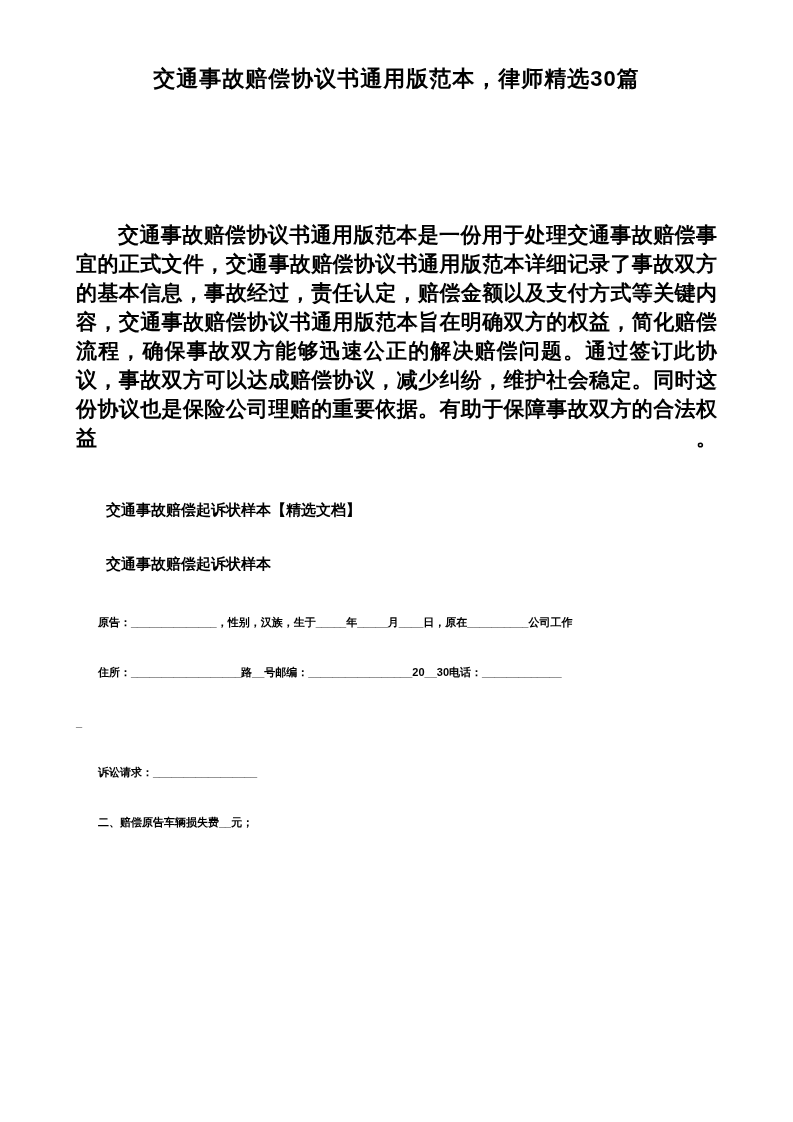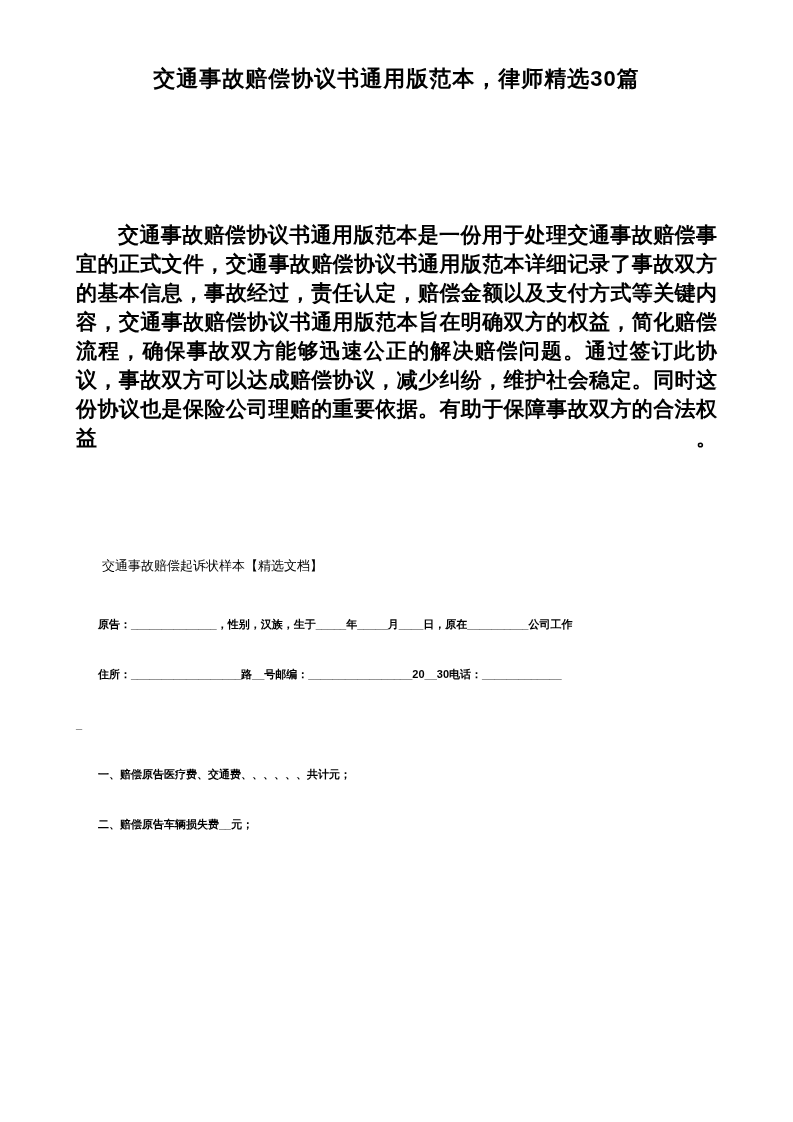--- a/index.html
+++ b/index.html
@@ -30,24 +30,24 @@
     margin: 126px 0 0 0;
     font-size: 21px;
     line-height: 29px;
     font-weight: 600;
     text-indent: 2em;
     text-align: justify;
     text-align-last: justify;
     word-break: break-all;
   }
   .section-heading {
-    margin: 100px 0 0 0;
-    font-size: 13px;
+    margin: 44px 0 0 0;
+    font-size: 15px;
     line-height: 28px;
-    font-weight: normal;
+    font-weight: bold;
     text-indent: 2em;
   }
   .sub-heading {
     margin: 26px 0 0 0;
     font-size: 15px;
     line-height: 28px;
     font-weight: 600;
     text-indent: 2em;
   }
   .line {
@@ -69,29 +69,30 @@
 <body>
 
 <div class="page">
 
   <h1 class="doc-title">交通事故赔偿协议书通用版范本，律师精选30篇</h1>
 
   <p class="intro">交通事故赔偿协议书通用版范本是一份用于处理交通事故赔偿事宜的正式文件，交通事故赔偿协议书通用版范本详细记录了事故双方的基本信息，事故经过，责任认定，赔偿金额以及支付方式等关键内容，交通事故赔偿协议书通用版范本旨在明确双方的权益，简化赔偿流程，确保事故双方能够迅速公正的解决赔偿问题。通过签订此协议，事故双方可以达成赔偿协议，减少纠纷，维护社会稳定。同时这份协议也是保险公司理赔的重要依据。有助于保障事故双方的合法权益。</p>
 
   <h2 class="section-heading">交通事故赔偿起诉状样本【精选文档】</h2>
 
+  <p class="sub-heading">交通事故赔偿起诉状样本</p>
 
   <p class="line first">原告：______________，性别，汉族，生于_____年_____月____日，原在__________公司工作</p>
 
 
 
 
 
   <p class="line">住所：__________________路__号邮编：_________________20__30电话：_____________</p>
 
   <p class="line noindent">_</p>
 
+  <p class="line">诉讼请求：_________________</p>
 
-  <p class="line">一、赔偿原告医疗费、交通费、、、、、、共计元；</p>
 
   <p class="line">二、赔偿原告车辆损失费__元；</p>
 
 </div>
 
 </body></html>

